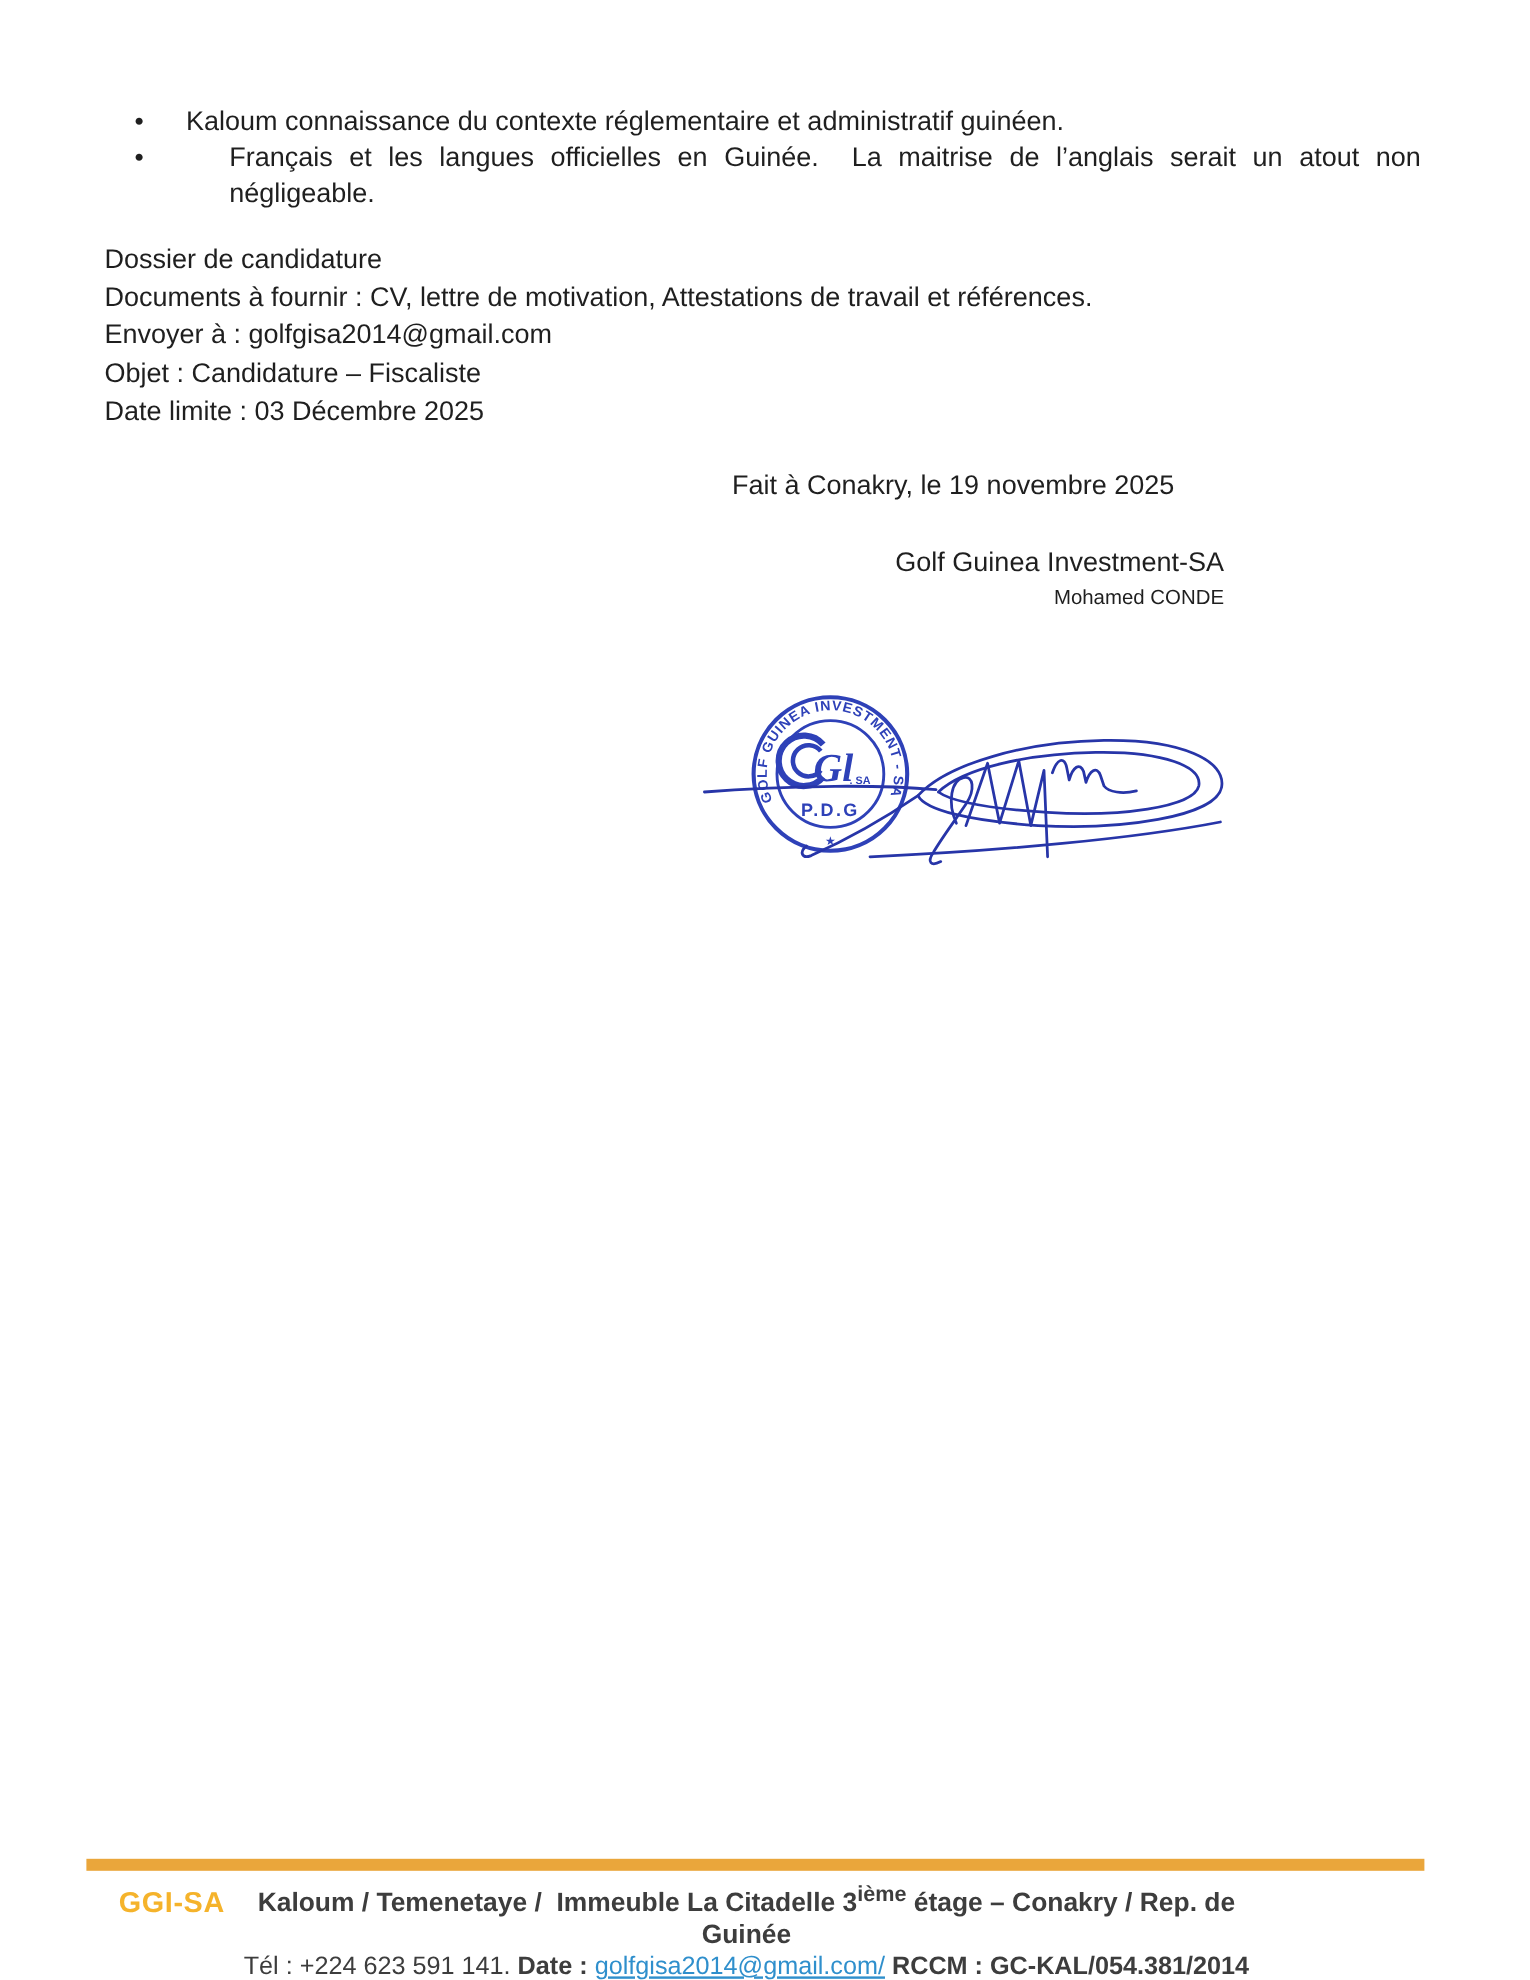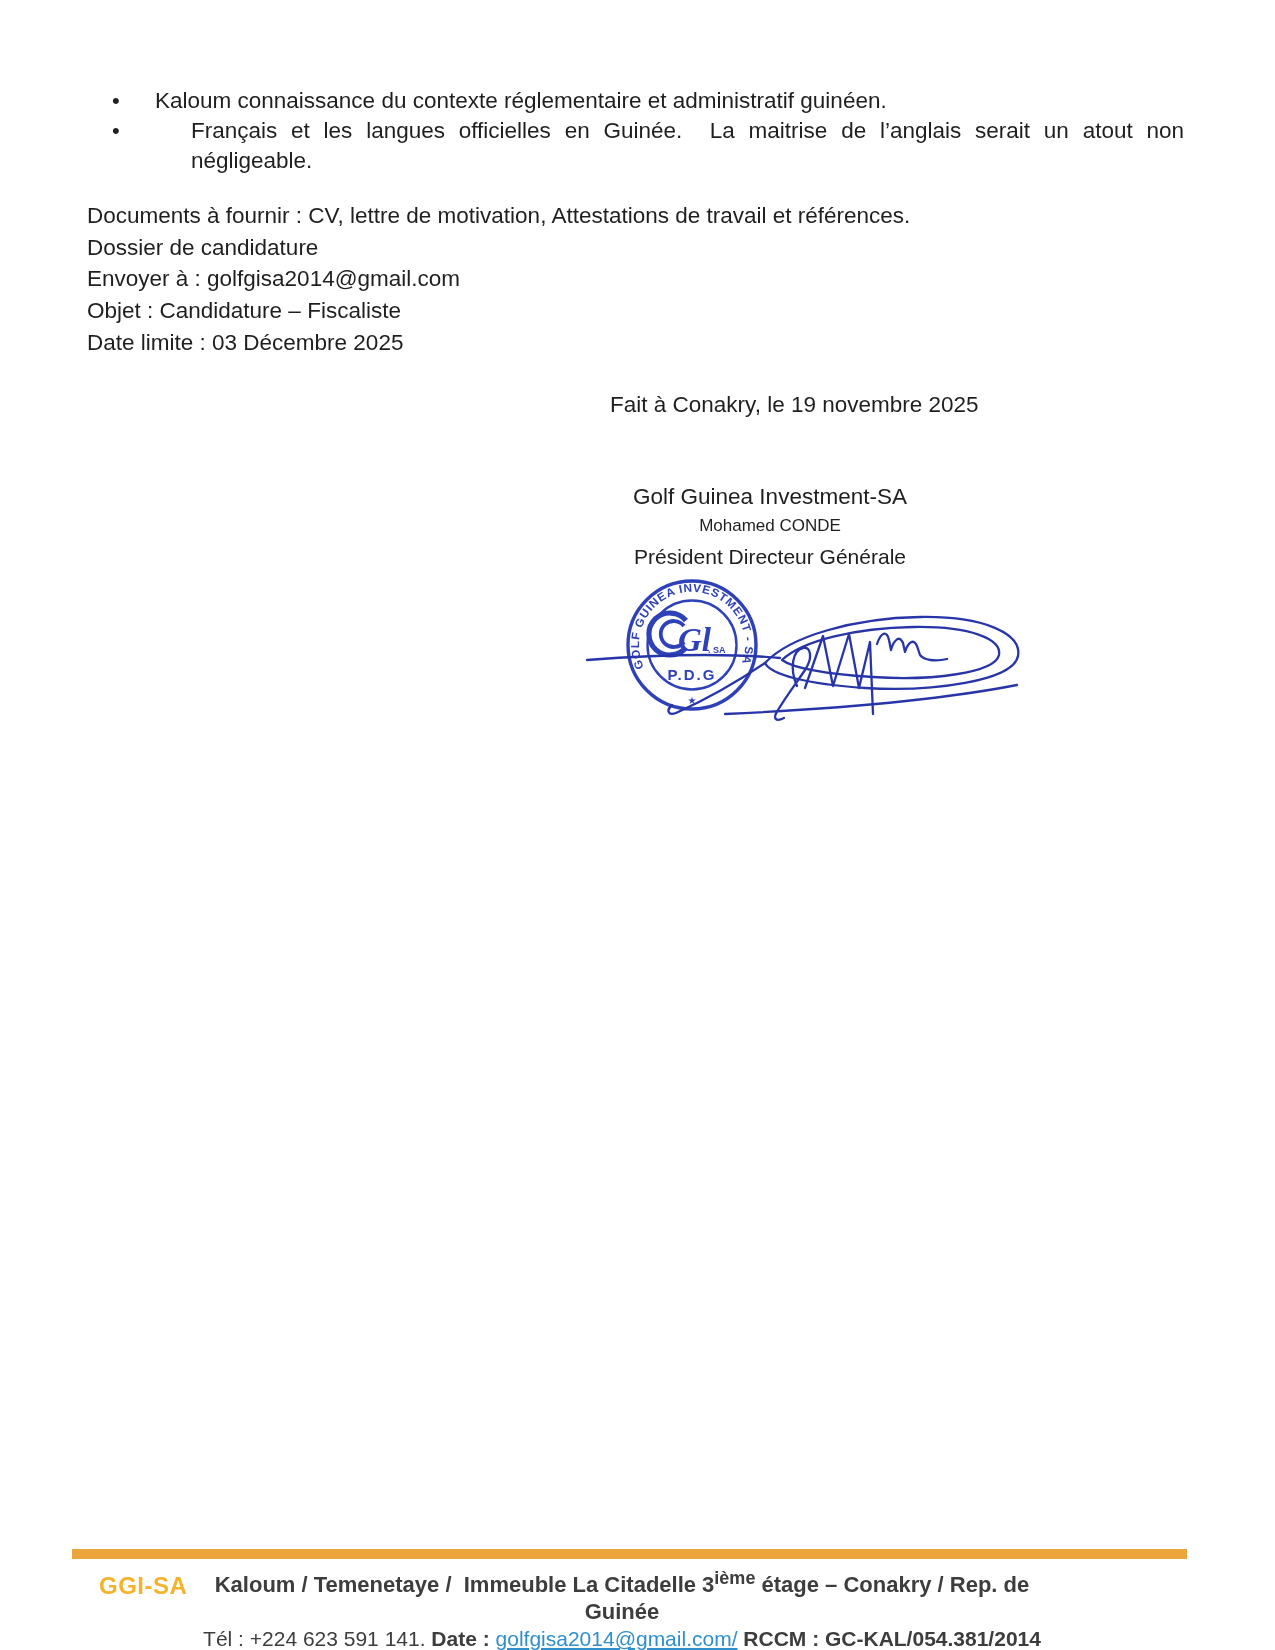--- a/index.html
+++ b/index.html
@@ -20,21 +20,21 @@
   .bullet .marker{width:43px; flex:none; font-size:22px;}
   .bullet .btxt{flex:1;}
   .bullet.justified .btxt{text-align:justify;margin-left:36px;}
 
   
   .application{position:absolute; left:87px; top:200px; width:1100px;
     font-size:22.5px; line-height:31.7px;}
 
   
   .dateline{position:absolute; left:610px; top:392px; font-size:22.5px;}
-  .sigblock{position:absolute; left:520px; top:456px; width:500px; text-align:center;margin-top:28px;}
+  .sigblock{position:absolute; left:520px; top:456px; width:500px; text-align:right;}
   .sig-company{font-size:22.5px;}
   .sig-name{font-size:17px; margin-top:6px;}
   .sig-title{font-size:21px; margin-top:9px; color:#202020;}
 
   .stampsig{position:absolute; left:575px; top:538px; width:450px; height:192px;}
   .stampsig svg{display:block;}
   .ring-text{font-family:"Liberation Sans", sans-serif; font-weight:bold;
     font-size:11.5px; letter-spacing:0.7px; fill:var(--stamp);}
   .logo-main{font-family:"Liberation Serif", serif; font-style:italic; font-weight:bold;
     font-size:33px; fill:var(--stamp);}
@@ -67,33 +67,32 @@
       <span class="marker">•</span>
       <span class="btxt txt">Kaloum connaissance du contexte réglementaire et administratif guinéen.</span>
     </div>
     <div class="bullet justified">
       <span class="marker">•</span>
       <span class="btxt txt">Français et les langues officielles en Guinée.  La maitrise de l’anglais serait un atout non négligeable.</span>
     </div>
   </div>
 
   <div class="application">
+    <div class="txt">Dossier de candidature</div>
     <div class="txt">Documents à fournir : CV, lettre de motivation, Attestations de travail et références.</div>
-    <div class="txt">Dossier de candidature</div>
     <div class="txt">Envoyer à : golfgisa2014@gmail.com</div>
     <div class="txt">Objet : Candidature – Fiscaliste</div>
     <div class="txt">Date limite : 03 Décembre 2025</div>
   </div>
 
   <div class="dateline txt">Fait à Conakry, le 19 novembre 2025</div>
 
   <div class="sigblock">
     <div class="sig-company txt">Golf Guinea Investment-SA</div>
     <div class="sig-name txt">Mohamed CONDE</div>
-    <div class="sig-title txt">Président Directeur Générale</div>
   </div>
 
   <div class="stampsig">
     <svg width="450" height="192" viewBox="0 0 450 192">
 
       <g>
         <circle cx="117" cy="107" r="64" fill="none" stroke="var(--stamp)" stroke-width="3.4"></circle>
         <circle cx="117" cy="107" r="44.5" fill="none" stroke="var(--stamp)" stroke-width="2.4"></circle>
         <path id="ringPath" d="M 69 129.4 A 53 53 0 1 1 165 129.4" fill="none"></path>
         <text class="ring-text">

